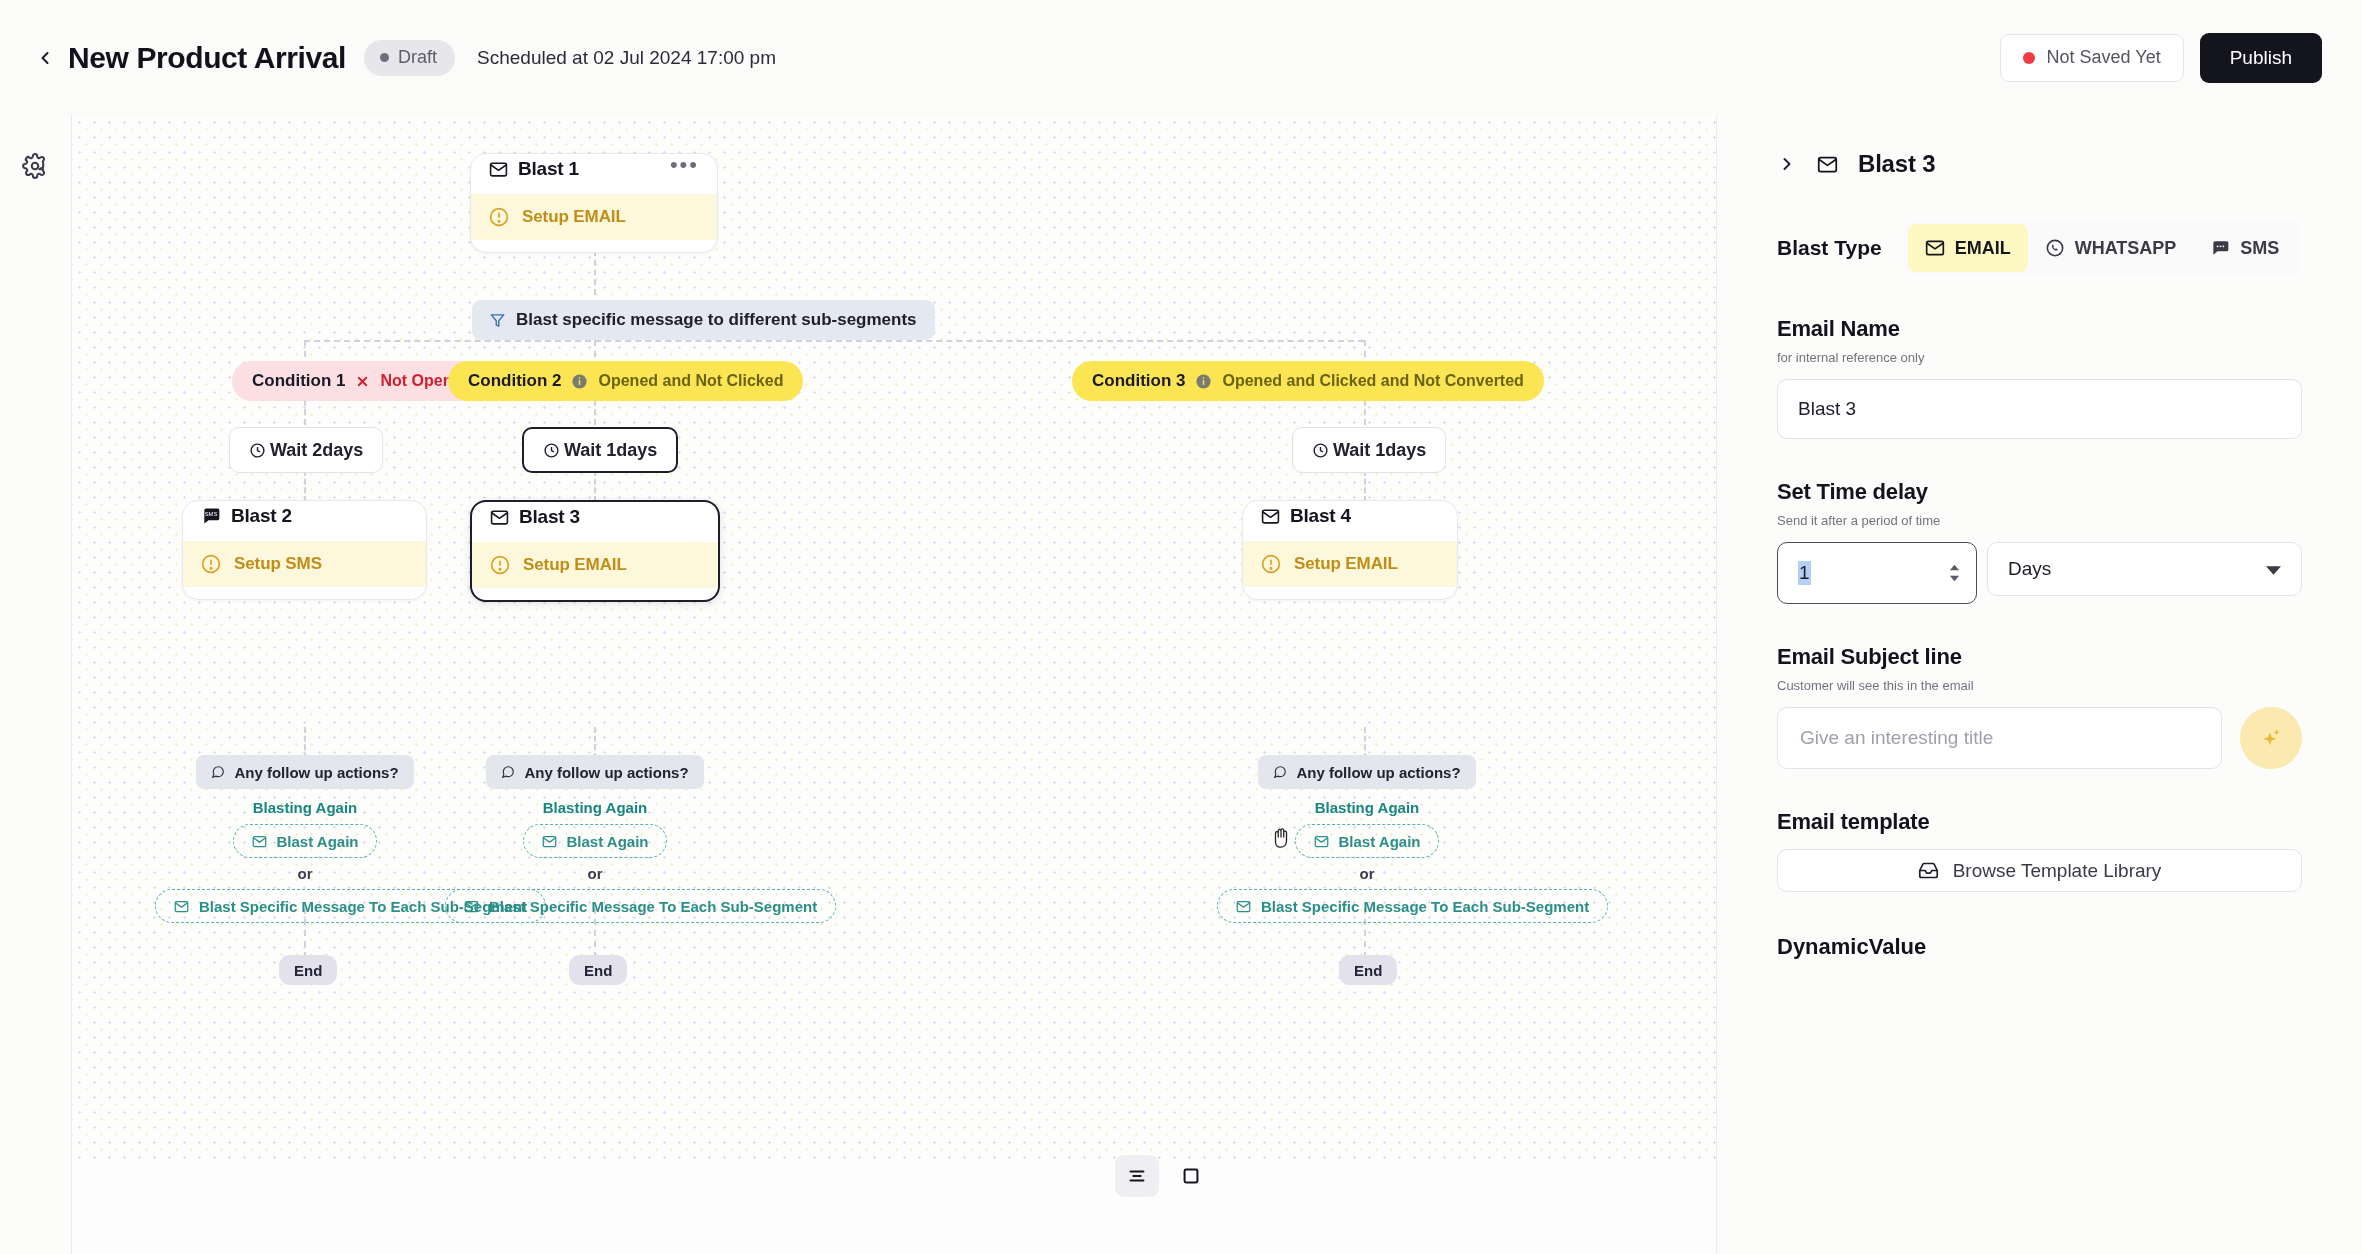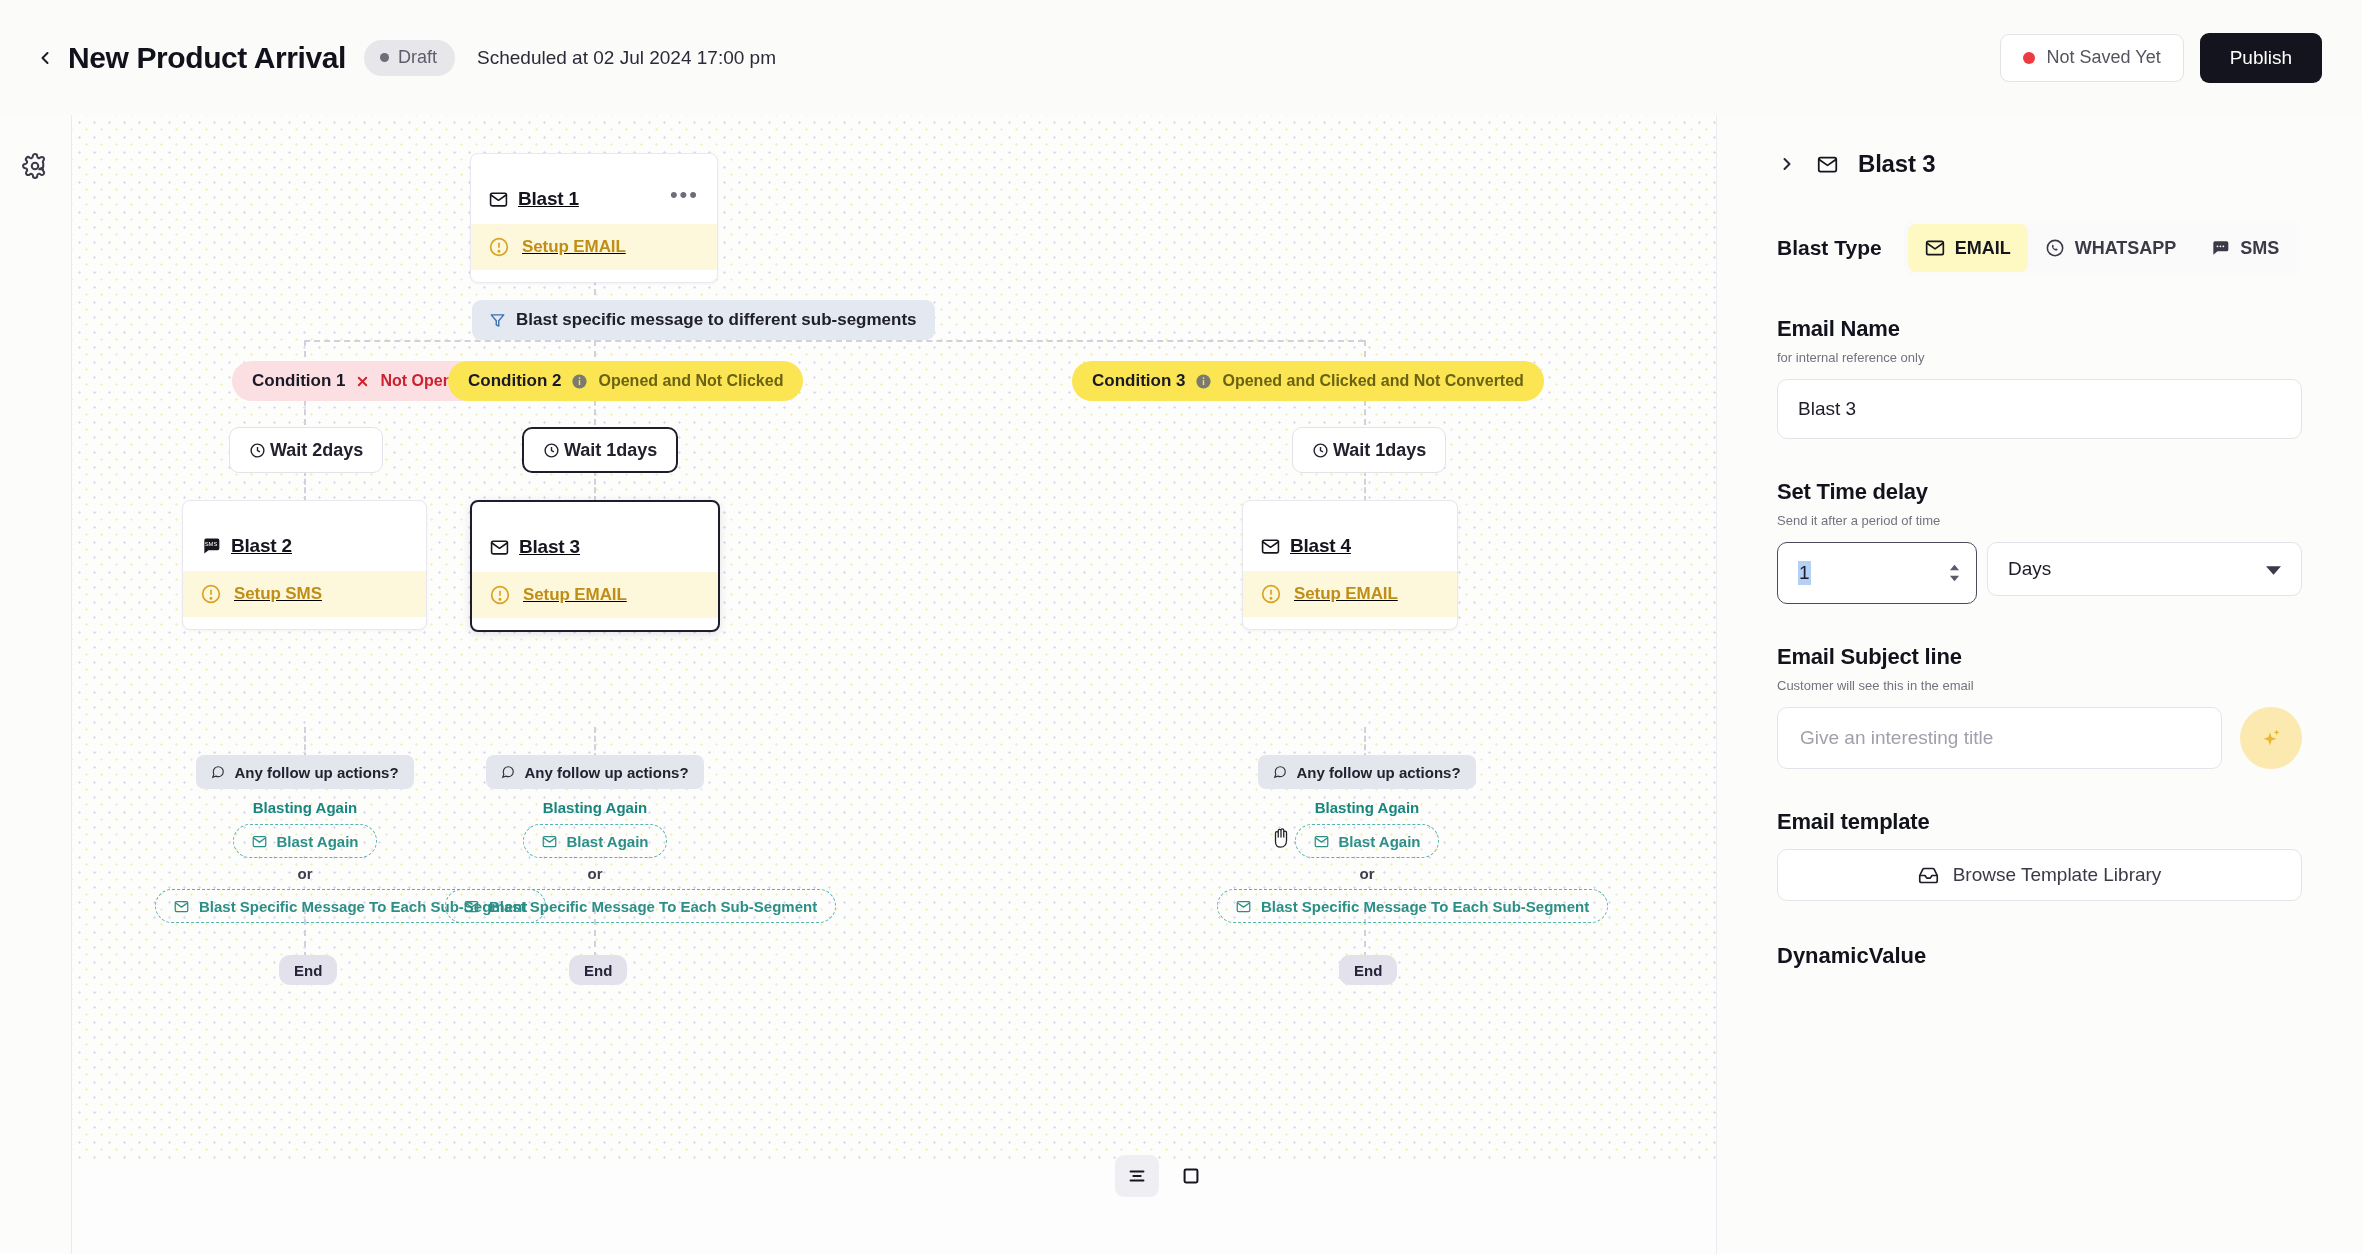--- a/index.html
+++ b/index.html
@@ -69,22 +69,22 @@
   }
   #canvas-foot {
     position: absolute; left: 0; bottom: 0; width: 1644px; height: 91px;
     background: #fdfdfd;
   }
 
   .node { position: absolute; }
 
   
   .blast {
-    background: #ffffff; border: 1px solid #e9e7ef; border-radius: 8px;
-    padding: 34px 0 0 0; box-shadow: 0 1px 3px rgba(30,30,60,.05); text-decoration: underline;
+    background: #ffffff; border: 1px solid #e9e7ef; border-radius: 16px;
+    padding: 4px 0 0 0; box-shadow: 0 1px 3px rgba(30,30,60,.05);
   }
   .blast.sel { border: 2.5px solid #1d1d2b; box-shadow: 0 2px 8px rgba(30,30,60,.12); }
   .blast-head {
     display: flex; align-items: center; gap: 10px;
     padding: 0 18px 14px 18px; position: relative;
   }
   .blast-name { font-size: 19px; font-weight: 700; color: #15151f; letter-spacing: -0.2px; }
   .dots {
     position: absolute; right: 18px; top: 1px; color: #6c6c7a;
     font-size: 22px; letter-spacing: 2px; line-height: 12px; cursor: pointer;
@@ -226,21 +226,21 @@
     background: #fff; padding: 0 22px; font-size: 19px; color: #1d1d29;
     font-family: inherit; outline: none;
   }
   #subj-input::placeholder { color: #a0a0ac; }
   #ai-btn {
     width: 62px; height: 62px; border-radius: 50%; background: #fbe9b0;
     display: flex; align-items: center; justify-content: center;
     cursor: pointer; flex: 0 0 auto;
   }
   #browse-btn {
-    margin-top: 14px; width: 100%; height: 52px; border: 1px solid #e4e3ea;
+    margin-top: 14px; width: 100%; height: 43px; border: 1px solid #e4e3ea;
     border-radius: 10px; background: #fff; display: flex; align-items: center;
     justify-content: center; gap: 14px; font-size: 19px; color: #3a3a48;
     cursor: pointer; font-family: inherit;
   }
   #dynamic-label { margin-top: 42px; font-size: 22px; font-weight: 700; color: #13131e; }
 </style>
 </head>
 <body>
 
 <div id="topbar">

